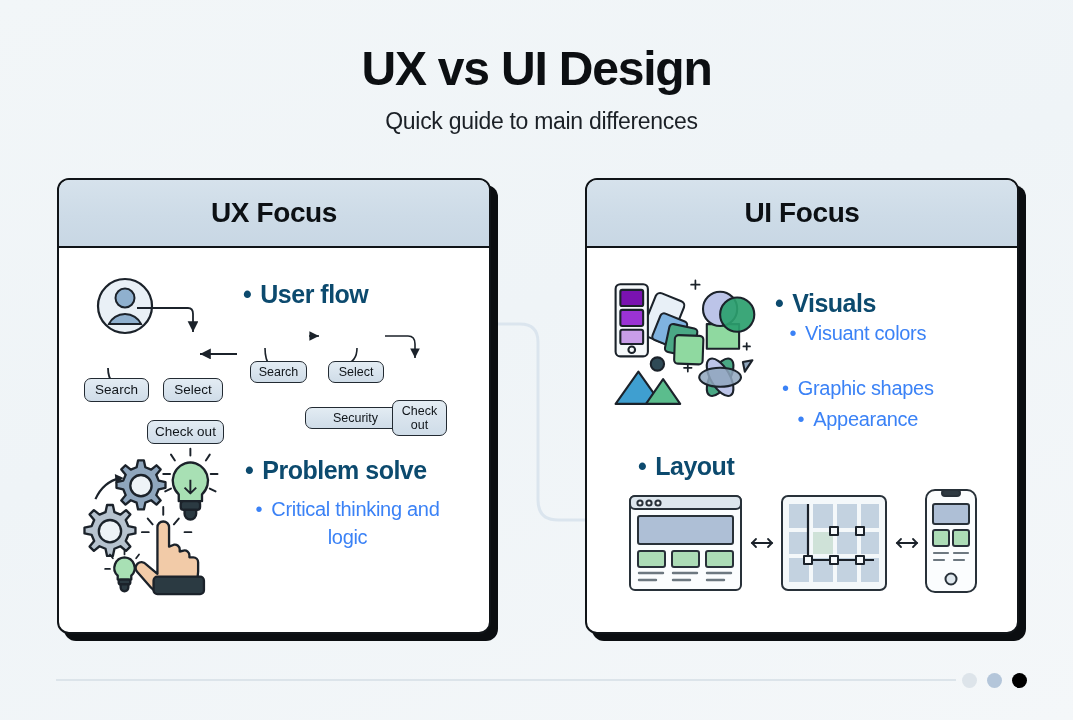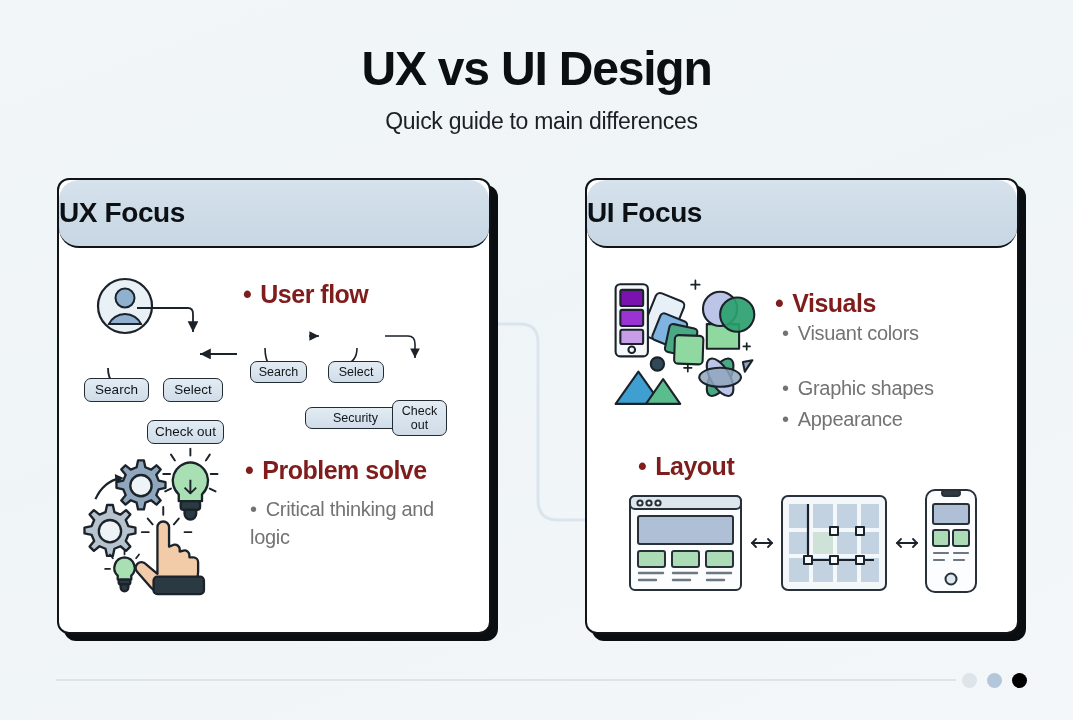--- a/index.html
+++ b/index.html
@@ -51,43 +51,44 @@
   }
   .panel-ux { left: 57px; }
   .panel-ui { left: 585px; }
 
   .panel-header {
     height: 68px;
     background: linear-gradient(180deg, #d6e2ec 0%, #cddbe7 55%, #c8d7e4 100%);
     border-bottom: 2.5px solid #101418;
     display: flex;
     align-items: center;
-    border-radius: 20px;
+    justify-content: center;
   }
   .panel-header-title {
     font-size: 28px;
     font-weight: bold;
     color: #0c1014;
     letter-spacing: -0.4px;
   }
   .panel-body { position: relative; height: 385px; }
 
   
   .bullet-main {
     font-size: 25px;
     font-weight: bold;
-    color: #7f1d1d;
+    color: #0c4a6e;
     letter-spacing: -0.5px;
     white-space: nowrap;
   }
   .bullet-sub {
     font-size: 20px;
-    color: #737373;
+    color: #3b82f6;
     letter-spacing: -0.3px;
     line-height: 1.38;
+    text-align: center;
   }
   .dot::before { content: "\2022"; margin-right: 9px; }
 
   
   .fbox {
     position: absolute;
     background: linear-gradient(180deg, #e3ecf3 0%, #cfdce8 100%);
     border: 1.6px solid #222a32;
     border-radius: 7px;
     color: #10151a;

